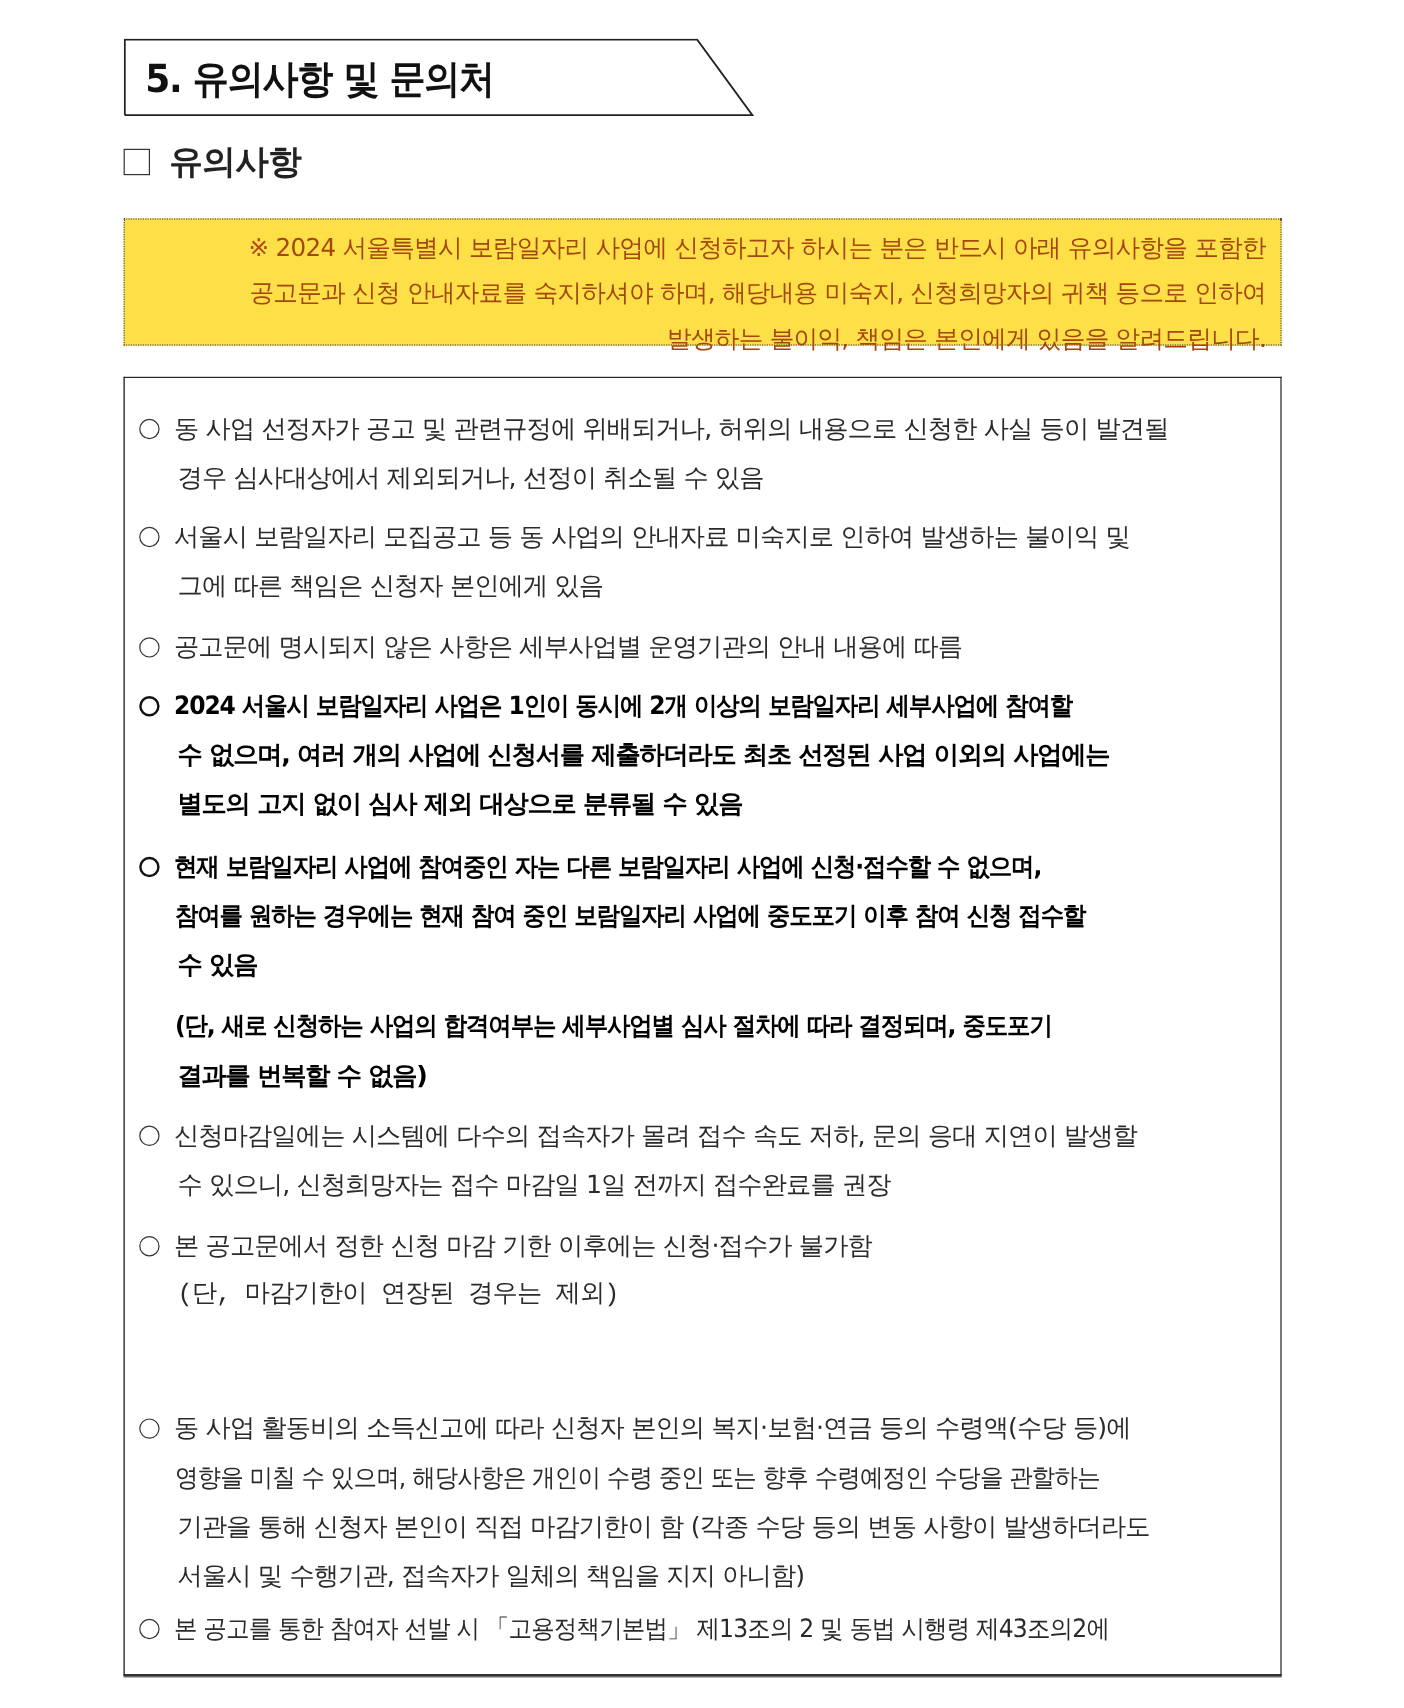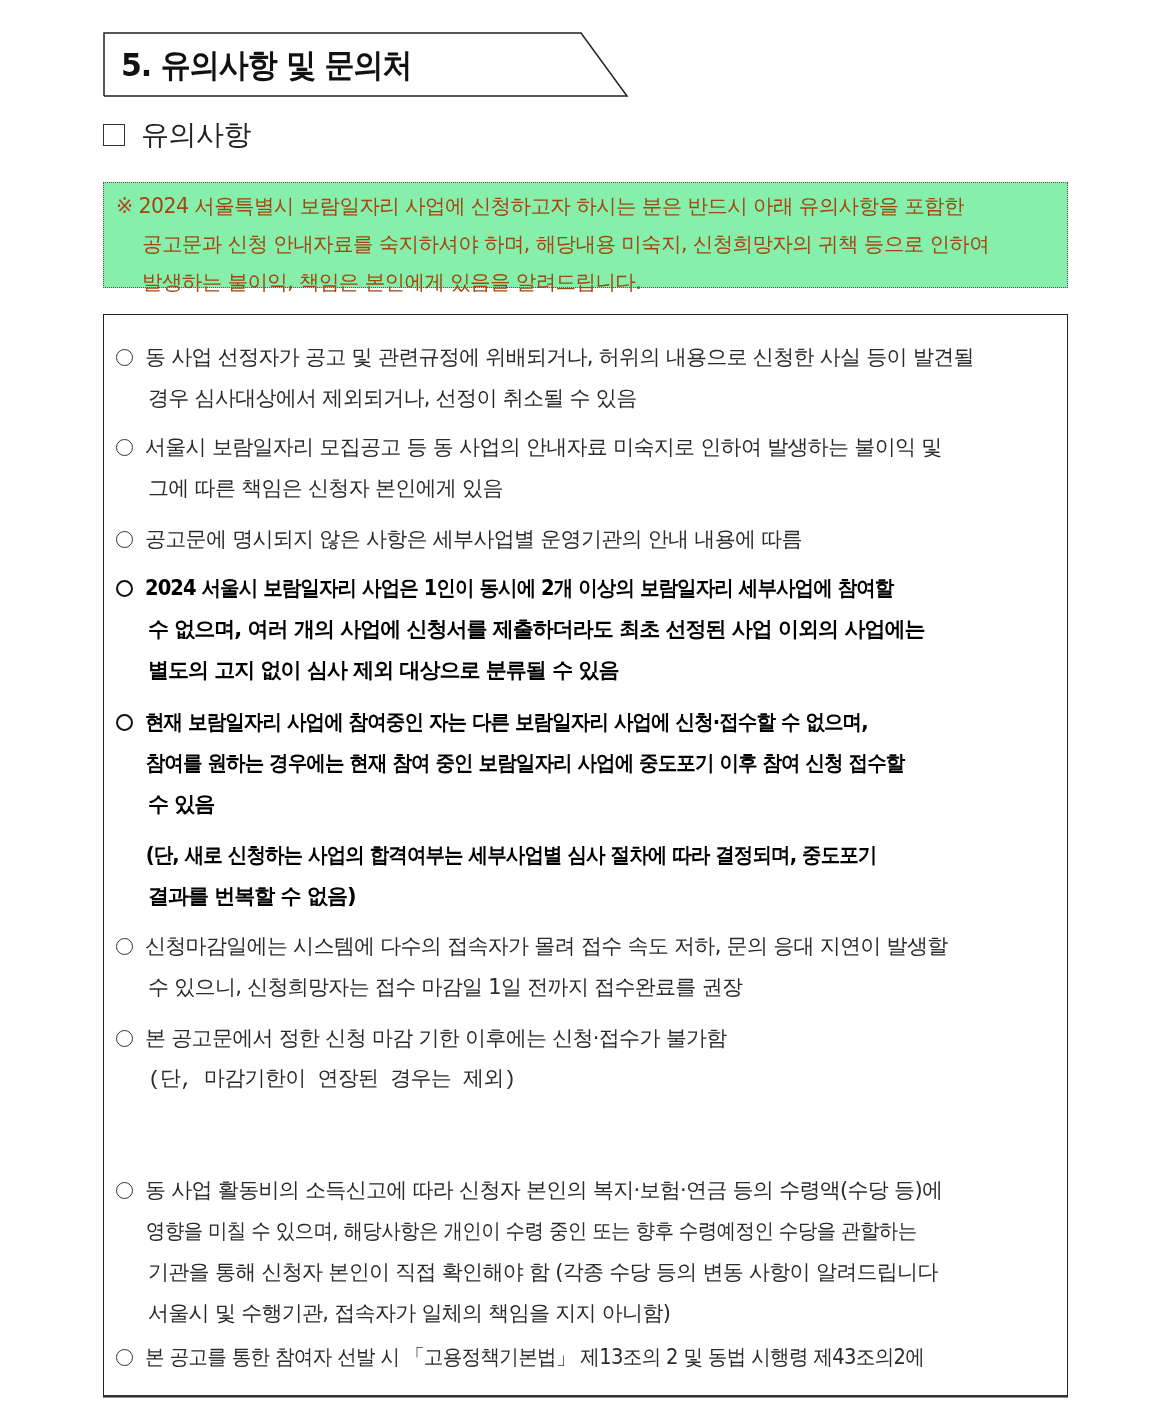--- a/index.html
+++ b/index.html
@@ -53,37 +53,39 @@
     .subheading .box {
       width: 22px;
       height: 22px;
       border: 1.5px solid #333;
       box-sizing: border-box;
     }
     .subheading .label {
       font-size: 28px;
       color: #222;
       letter-spacing: -0.5px;
+      font-weight: bold;
     }
 
     
     .notice {
       position: absolute;
       left: 103px;
       top: 182px;
       width: 965px;
       height: 106px;
       box-sizing: border-box;
-      background: #86efac;
+      background: #fde047;
       border: 1.5px dotted #555;
       padding: 4px 12px 0 12px;
       color: #a4460d;
       font-size: 20.5px;
       line-height: 38px;
       letter-spacing: -0.6px;
+      text-align: right;
     }
     .notice .line {
       white-space: nowrap;
     }
     .notice .line.indent {
       padding-left: 26px;
     }
     .notice .mark {
       color: #b8481a;
       margin-right: 6px;
@@ -235,21 +237,21 @@
     <span class="line cont" style="margin-top:0;font-family:Liberation Mono, monospace;">(단, 마감기한이 연장된 경우는 제외)</span>
   </div>
 
 
   <div class="item" style="top:855px;">
     <span class="line first">
       <span class="bullet"></span>
       <span>동 사업 활동비의 소득신고에 따라 신청자 본인의 복지·보험·연금 등의 수령액(수당 등)에</span>
     </span>
     <span class="line cont condensed">영향을 미칠 수 있으며, 해당사항은 개인이 수령 중인 또는 향후 수령예정인 수당을 관할하는</span>
-    <span class="line cont">기관을 통해 신청자 본인이 직접 확인해야 함 (각종 수당 등의 변동 사항이 알려드립니다</span>
+    <span class="line cont">기관을 통해 신청자 본인이 직접 마감기한이 함 (각종 수당 등의 변동 사항이 발생하더라도</span>
     <span class="line cont">서울시 및 수행기관, 접속자가 일체의 책임을 지지 아니함)</span>
   </div>
 
   <div class="item" style="top:1022px;">
     <span class="line first">
       <span class="bullet"></span>
       <span class="condensed">본 공고를 통한 참여자 선발 시 「고용정책기본법」 제13조의 2 및 동법 시행령 제43조의2에</span>
     </span>
   </div>
 

